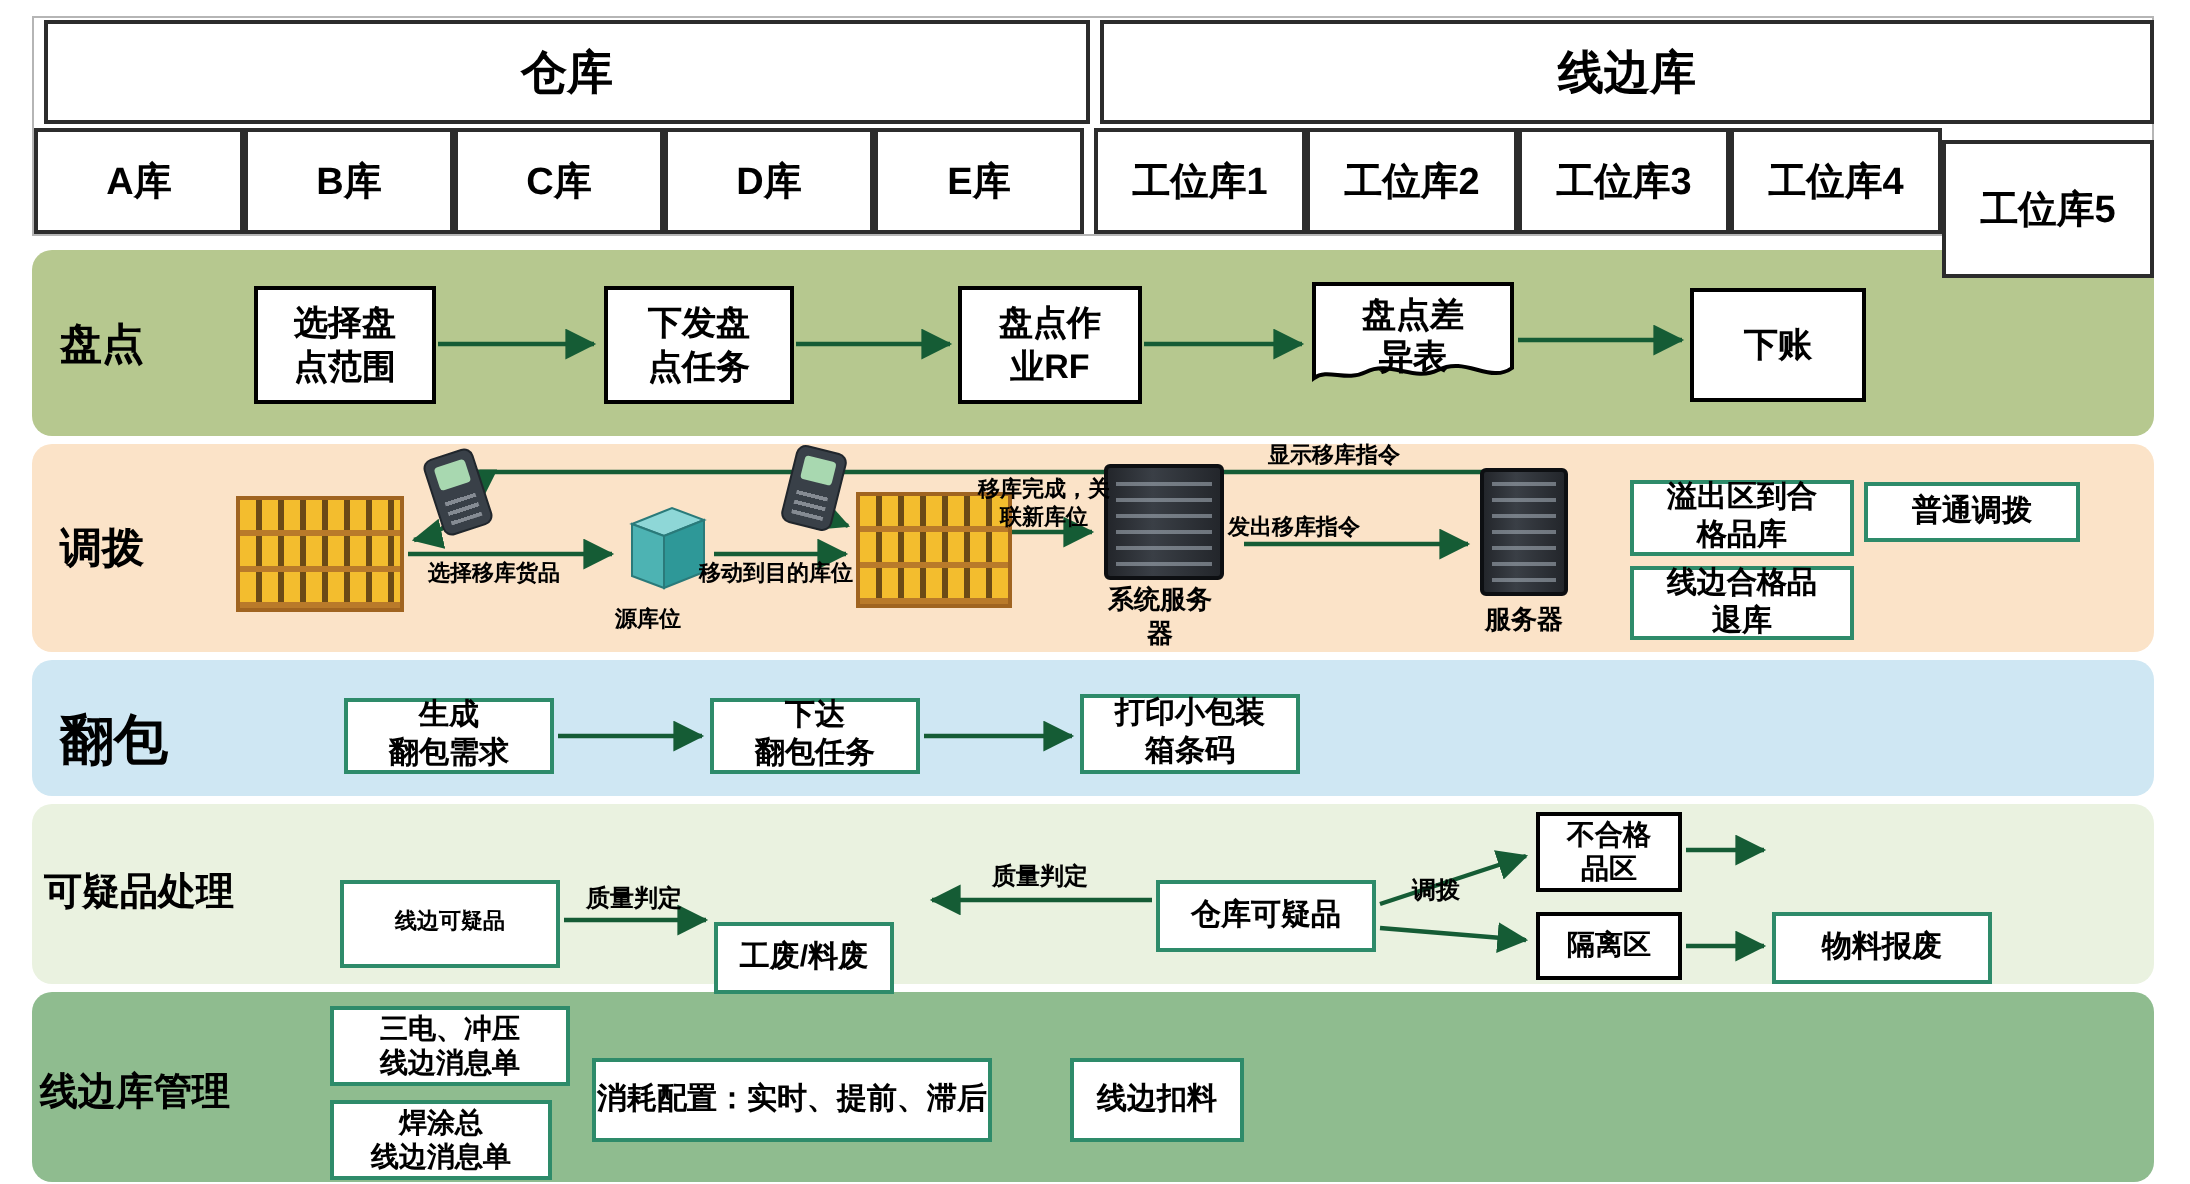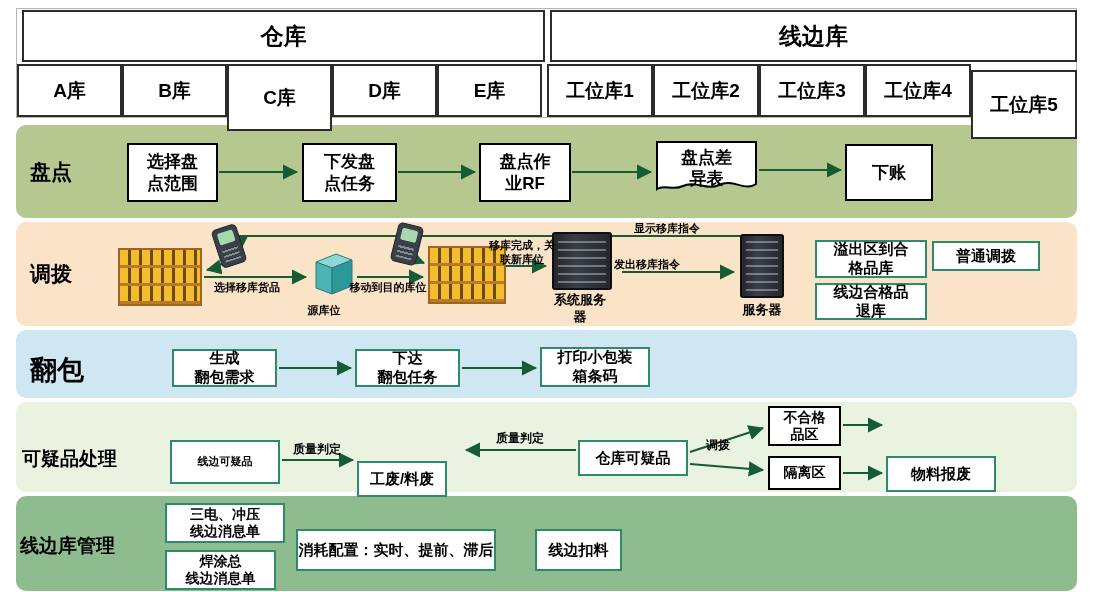--- a/index.html
+++ b/index.html
@@ -115,33 +115,33 @@
       <line x1="843" y1="425" x2="882" y2="425"></line>
       <line x1="843" y1="473" x2="882" y2="473"></line>
     </g>
   </svg>
 
   <div class="hbox group" style="left:22px;top:10px;width:523px;height:52px;">仓库</div>
   <div class="hbox group" style="left:550px;top:10px;width:527px;height:52px;">线边库</div>
 
   <div class="hbox col" style="left:17px;top:64px;width:105px;height:53px;">A库</div>
   <div class="hbox col" style="left:122px;top:64px;width:105px;height:53px;">B库</div>
-  <div class="hbox col" style="left:227px;top:64px;width:105px;height:67px;">C库</div>
+  <div class="hbox col" style="left:227px;top:64px;width:105px;height:53px;">C库</div>
   <div class="hbox col" style="left:332px;top:64px;width:105px;height:53px;">D库</div>
   <div class="hbox col" style="left:437px;top:64px;width:105px;height:53px;">E库</div>
   <div class="hbox col" style="left:547px;top:64px;width:106px;height:53px;">工位库1</div>
   <div class="hbox col" style="left:653px;top:64px;width:106px;height:53px;">工位库2</div>
   <div class="hbox col" style="left:759px;top:64px;width:106px;height:53px;">工位库3</div>
   <div class="hbox col" style="left:865px;top:64px;width:106px;height:53px;">工位库4</div>
   <div class="hbox col" style="left:971px;top:70px;width:106px;height:69px;">工位库5</div>
 
   <div class="rowlabel" style="left:30px;top:158px;font-size:21px;">盘点</div>
   <div class="rowlabel" style="left:30px;top:260px;font-size:21px;">调拨</div>
   <div class="rowlabel" style="left:30px;top:352px;font-size:27px;">翻包</div>
-  <div class="rowlabel" style="left:22px;top:446px;font-size:19px;text-align:right;">可疑品处理</div>
+  <div class="rowlabel" style="left:22px;top:433px;font-size:19px;text-align:right;">可疑品处理</div>
   <div class="rowlabel" style="left:20px;top:533px;font-size:19px;">线边库管理</div>
 
   <div class="box b-black" style="left:127px;top:143px;width:91px;height:59px;font-size:17px;">选择盘
 点范围</div>
   <div class="box b-black" style="left:302px;top:143px;width:95px;height:59px;font-size:17px;">下发盘
 点任务</div>
   <div class="box b-black" style="left:479px;top:143px;width:92px;height:59px;font-size:17px;">盘点作
 业RF</div>
   <div class="docshape" style="left:655px;top:140px;width:103px;height:58px;font-family:Liberation Serif, serif;">
     <svg width="103" height="58" viewBox="0 0 103 58">

